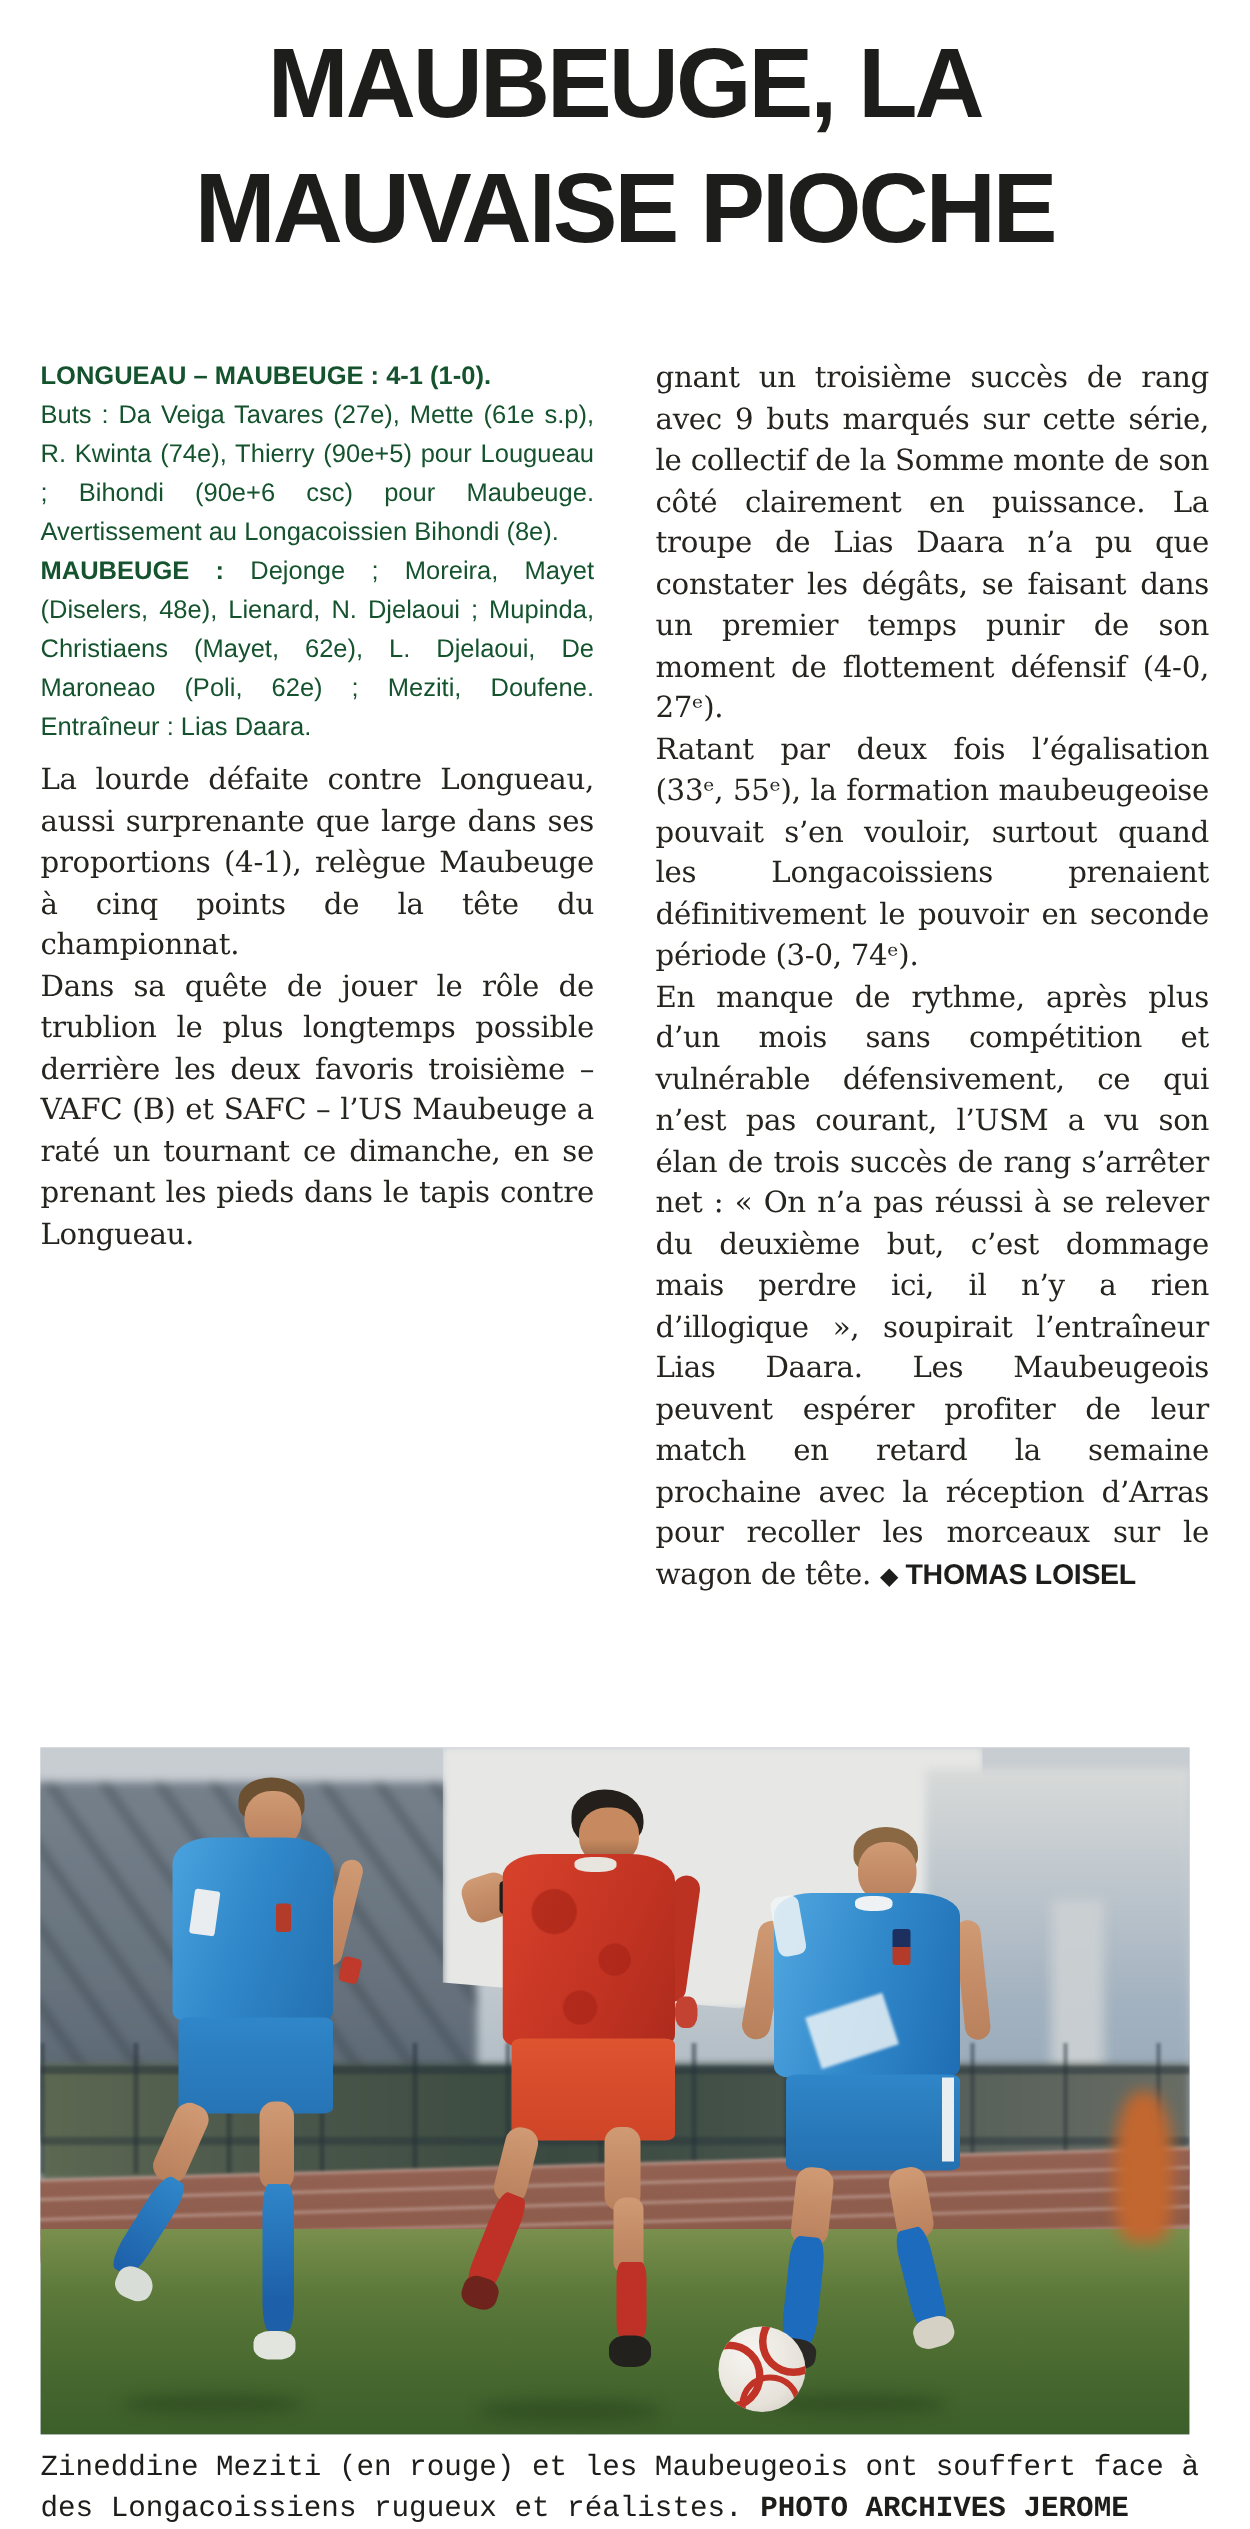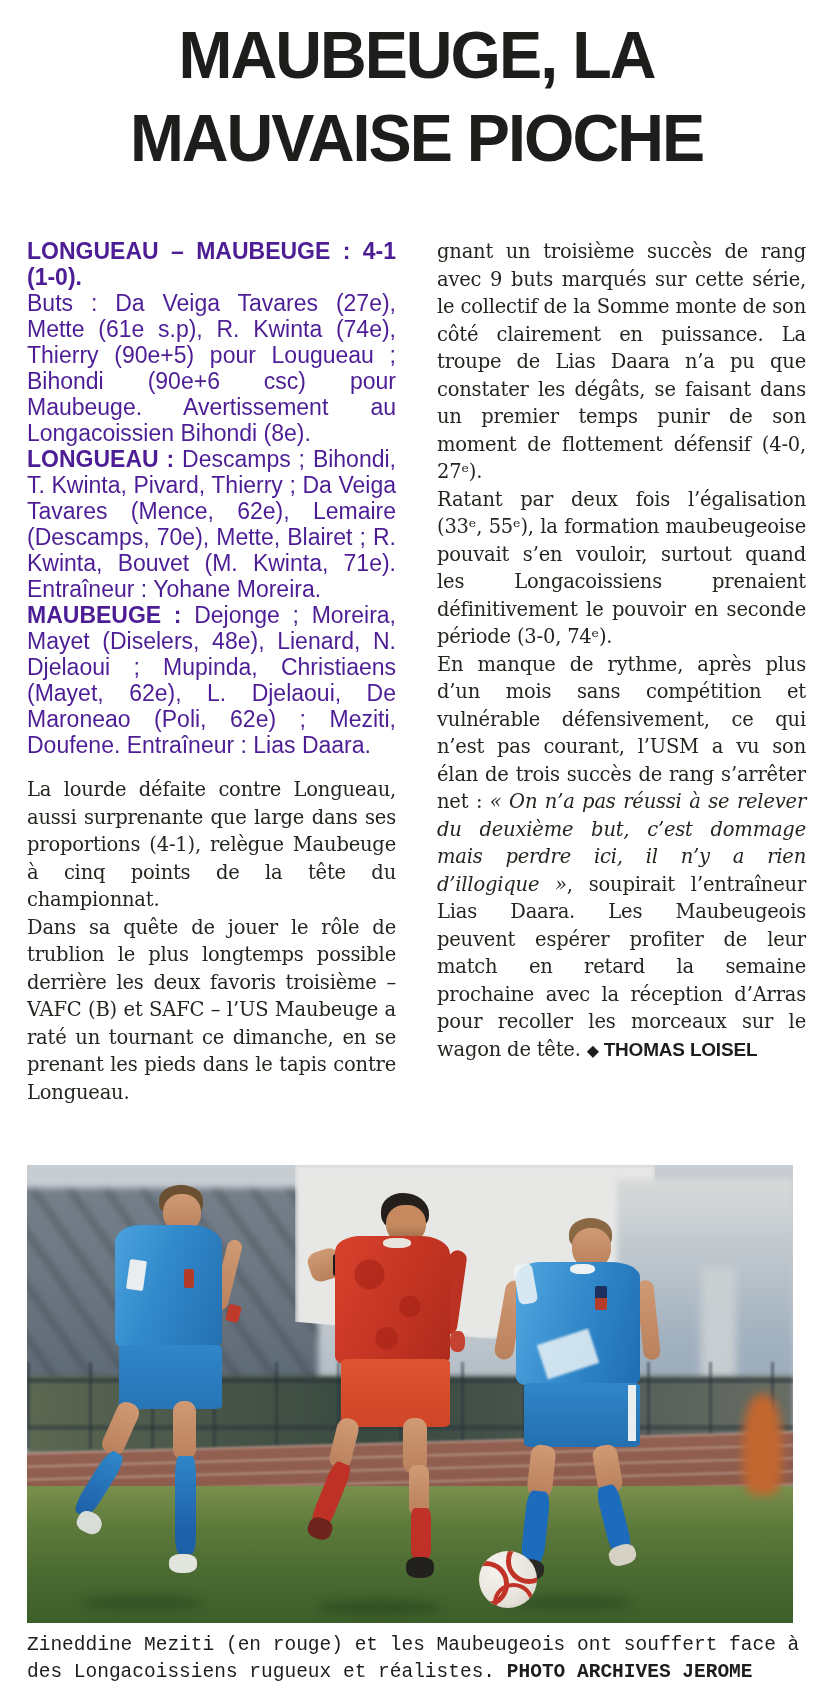--- a/index.html
+++ b/index.html
@@ -22,33 +22,33 @@
 
   
   .columns {
     position:absolute; top:238px; left:27px; width:779px;
     display:flex; gap:41px;
   }
   .col { width:369px; }
 
   .match-sheet .tline {
     font-family:"Liberation Sans", sans-serif;
-    font-size:23px; line-height:26px; color:#4c1d95;
+    font-size:17px; line-height:26px; color:#14532d;
     text-align:justify;
   }
   .match-sheet .run-b { font-weight:700; }
 
-  .body-text { margin-top:18px; }
+  .body-text { margin-top:8px; }
   .col-right .body-text { margin-top:0; }
   .body-text .tline {
     font-family:"DejaVu Serif","Liberation Serif",serif;
     font-size:19.5px; line-height:27.5px; letter-spacing:-0.2px;
     color:#26241f; text-align:justify;
   }
-  .run-i { font-style:italic; }
+  .run-i { }
   .run-d { font-family:"DejaVu Sans",sans-serif; font-size:16px; color:#1d1d1b; }
   .run-a {
     font-family:"Liberation Sans",sans-serif; font-weight:700;
     font-size:19px; letter-spacing:-0.2px; color:#1d1d1b; white-space:nowrap;
   }
 
   
   .photo {
     position:absolute; top:1165px; left:27px; width:766px; height:458px;
     overflow:hidden; background:#b9c2c9;
@@ -191,21 +191,20 @@
   <div class="headline">
     <div>MAUBEUGE, LA</div>
     <div>MAUVAISE PIOCHE</div>
   </div>
 
   <div class="columns">
     <div class="col col-left">
       <div class="match-sheet">
           <p class="tline"><span class="run-b">LONGUEAU – MAUBEUGE : 4-1 (1-0).</span></p>
           <p class="tline"><span class="run-n">Buts : Da Veiga Tavares (27e), Mette (61e s.p), R. Kwinta (74e), Thierry (90e+5) pour Lougueau ; Bihondi (90e+6 csc) pour Maubeuge. Avertissement au Longacoissien Bihondi (8e).</span></p>
-          <p class="tline"><span class="run-b">LONGUEAU : </span><span class="run-n">Descamps ; Bihondi, T. Kwinta, Pivard, Thierry ; Da Veiga Tavares (Mence, 62e), Lemaire (Descamps, 70e), Mette, Blairet ; R. Kwinta, Bouvet (M. Kwinta, 71e). Entraîneur : Yohane Moreira.</span></p>
           <p class="tline"><span class="run-b">MAUBEUGE : </span><span class="run-n">Dejonge ; Moreira, Mayet (Diselers, 48e), Lienard, N. Djelaoui ; Mupinda, Christiaens (Mayet, 62e), L. Djelaoui, De Maroneao (Poli, 62e) ; Meziti, Doufene. Entraîneur : Lias Daara.</span></p>
         </div>
       <div class="body-text">
           <p class="tline"><span class="run-n">La lourde défaite contre Longueau, aussi surprenante que large dans ses proportions (4-1), relègue Maubeuge à cinq points de la tête du championnat.</span></p>
           <p class="tline"><span class="run-n">Dans sa quête de jouer le rôle de trublion le plus longtemps possible derrière les deux favoris troisième – VAFC (B) et SAFC – l’US Maubeuge a raté un tournant ce dimanche, en se prenant les pieds dans le tapis contre Longueau.</span></p>
         </div>
     </div>
     <div class="col col-right">
       <div class="body-text">
           <p class="tline"><span class="run-n">gnant un troisième succès de rang avec 9 buts marqués sur cette série, le collectif de la Somme monte de son côté clairement en puissance. La troupe de Lias Daara n’a pu que constater les dégâts, se faisant dans un premier temps punir de son moment de flottement défensif (4-0, 27ᵉ).</span></p>

